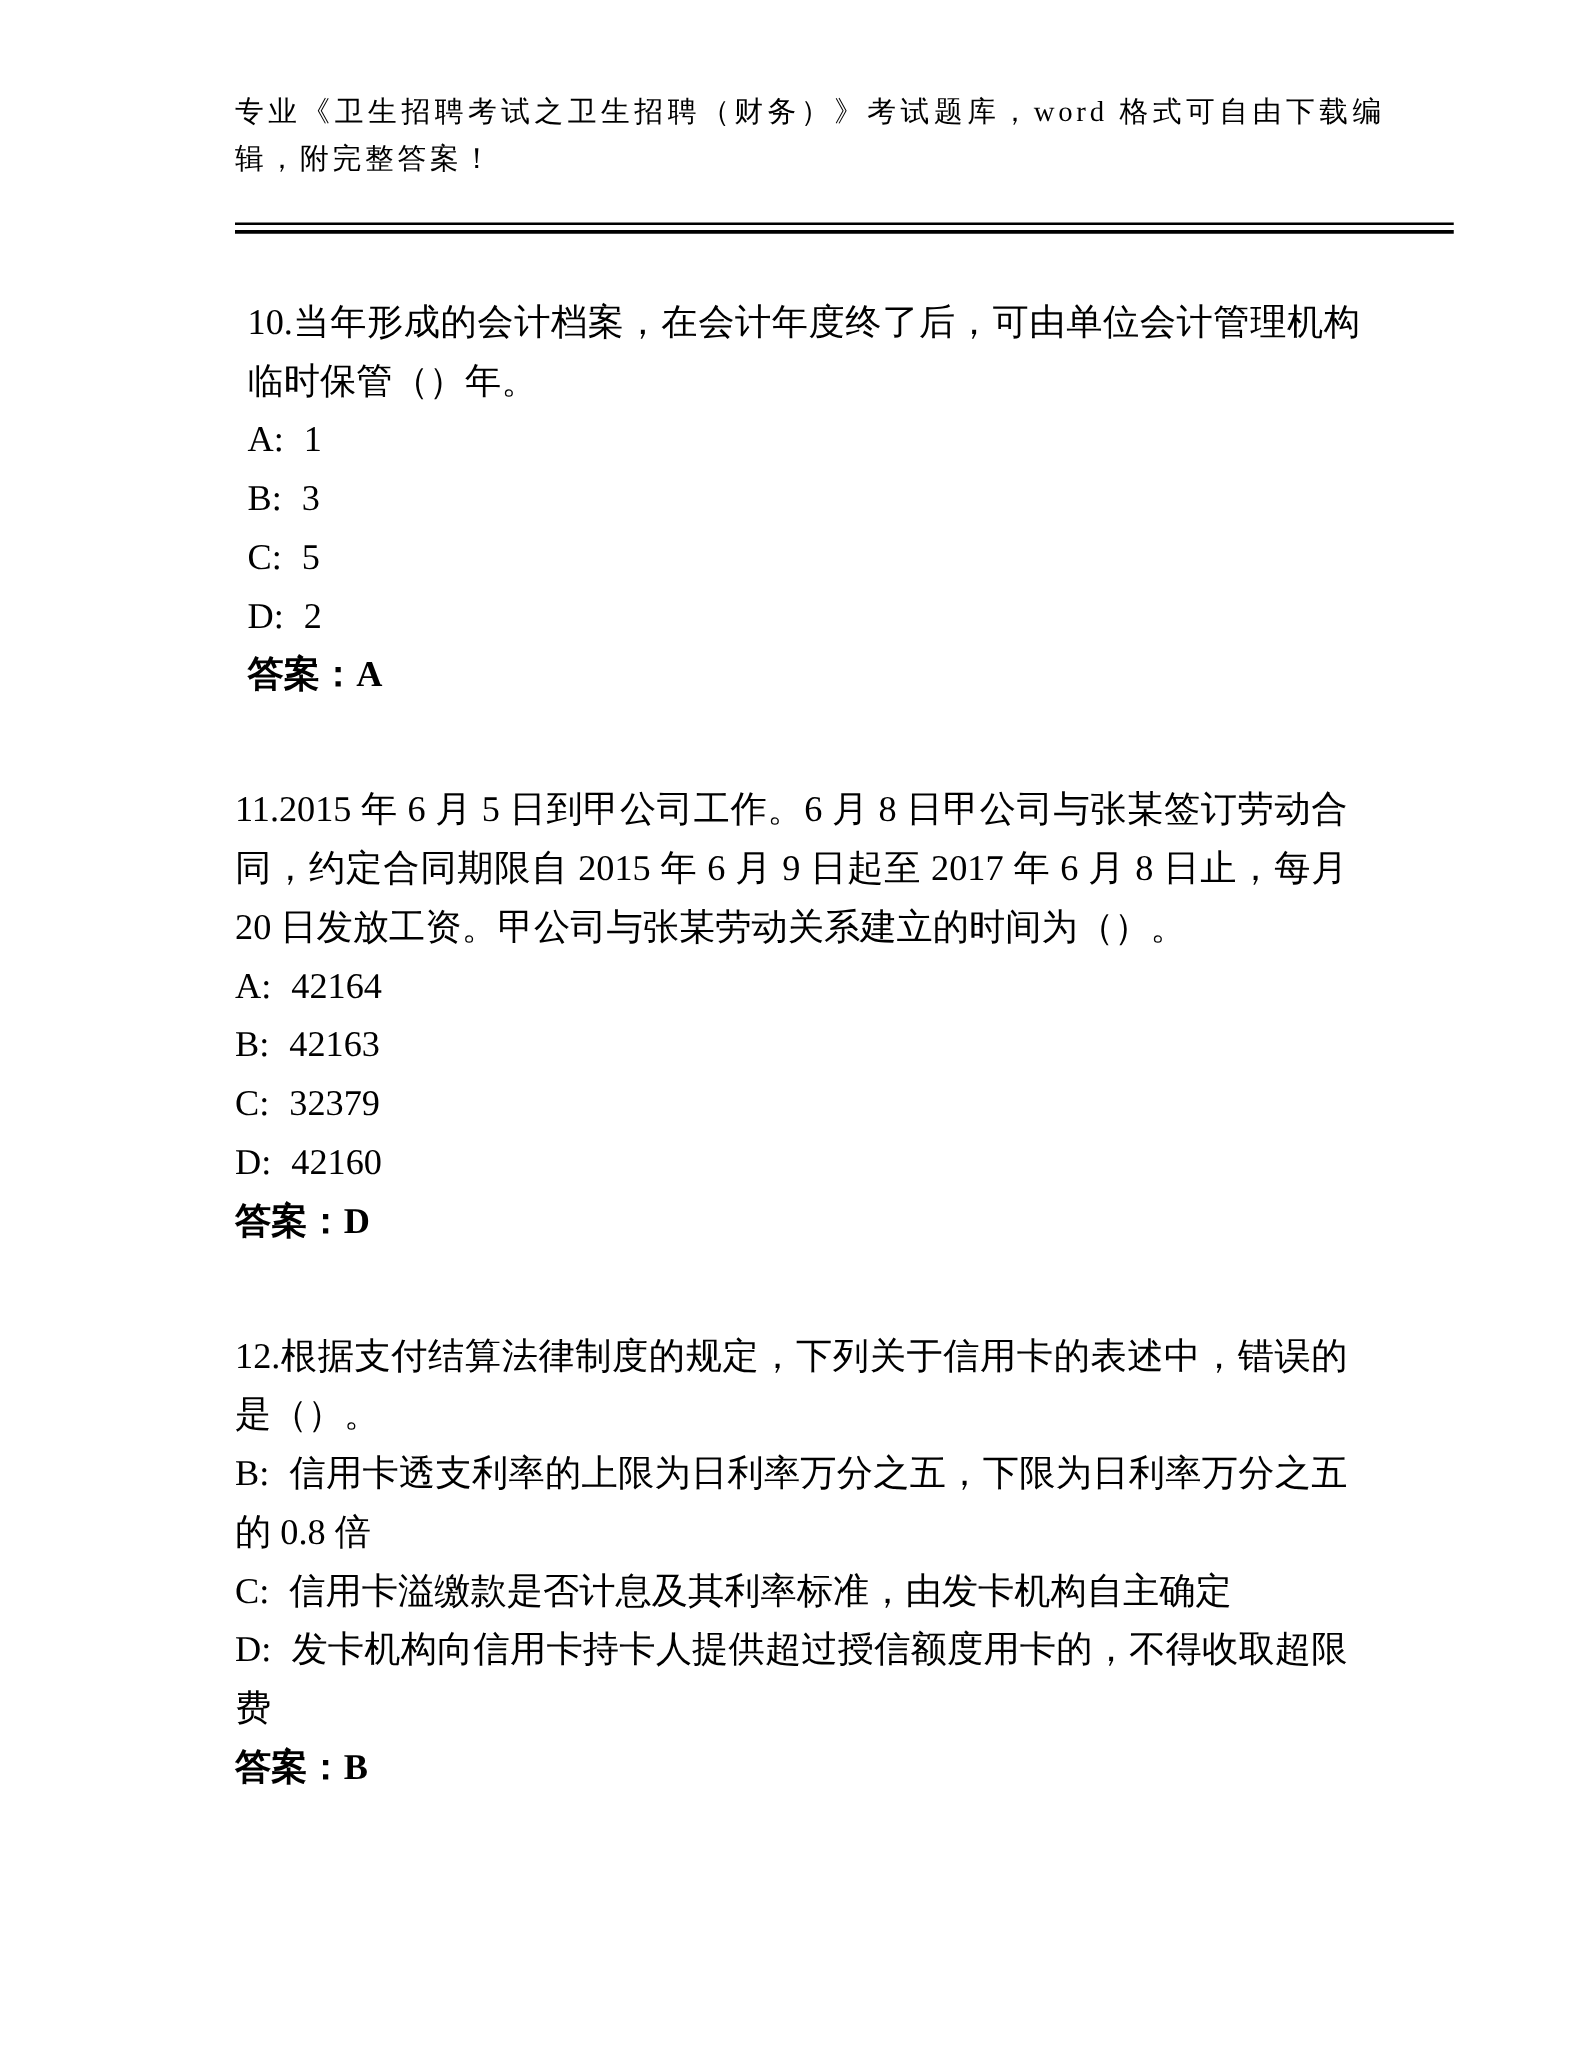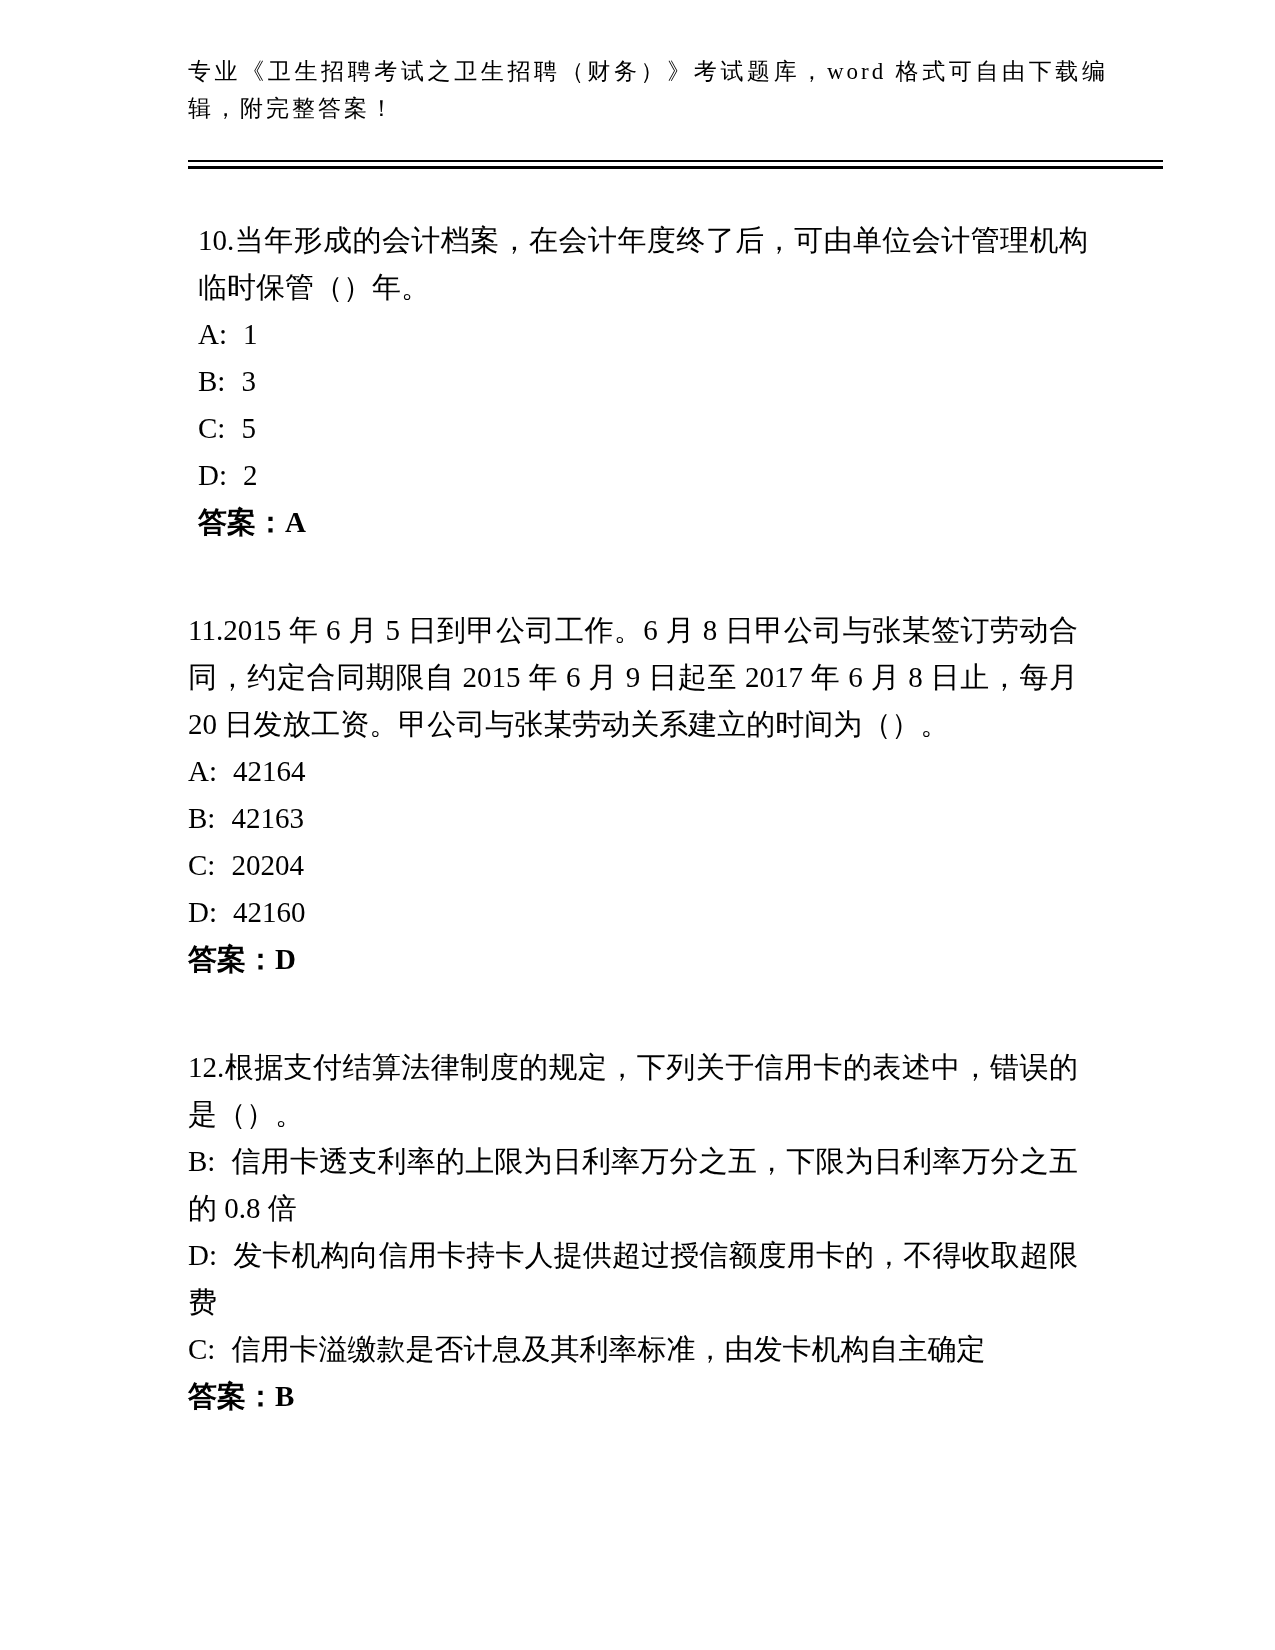--- a/index.html
+++ b/index.html
@@ -8,21 +8,21 @@
     background: #ffffff;
   }
   body {
     width: 1275px;
     height: 1650px;
     color: #000000;
     font-family: "Liberation Serif", "DejaVu Serif", serif;
     overflow: hidden;
   }
   .page {
-    padding-top: 53px;
+    padding-top: 71px;
     padding-left: 188px;
     box-sizing: border-box;
     width: 1275px;
     height: 1650px;
   }
   .doc-header {
     width: 920px;
     font-size: 23px;
     line-height: 37px;
     letter-spacing: 3px;
@@ -80,26 +80,26 @@
     <p class="option"><span>B:</span><span class="opt-text">3</span></p>
     <p class="option"><span>C:</span><span class="opt-text">5</span></p>
     <p class="option"><span>D:</span><span class="opt-text">2</span></p>
     <p class="answer">答案：A</p>
   </section>
 
   <section class="question next">
     <p class="stem">11.2015 年 6 月 5 日到甲公司工作。6 月 8 日甲公司与张某签订劳动合同，约定合同期限自 2015 年 6 月 9 日起至 2017 年 6 月 8 日止，每月 20 日发放工资。甲公司与张某劳动关系建立的时间为（）。</p>
     <p class="option"><span>A:</span><span class="opt-text">42164</span></p>
     <p class="option"><span>B:</span><span class="opt-text">42163</span></p>
-    <p class="option"><span>C:</span><span class="opt-text">20204</span></p>
+    <p class="option"><span>C:</span><span class="opt-text">32379</span></p>
     <p class="option"><span>D:</span><span class="opt-text">42160</span></p>
     <p class="answer">答案：D</p>
   </section>
 
   <section class="question next">
     <p class="stem">12.根据支付结算法律制度的规定，下列关于信用卡的表述中，错误的是（）。</p>
     <p class="option"><span>B:</span><span class="opt-text">信用卡透支利率的上限为日利率万分之五，下限为日利率万分之五的 0.8 倍</span></p>
+    <p class="option"><span>C:</span><span class="opt-text">信用卡溢缴款是否计息及其利率标准，由发卡机构自主确定</span></p>
     <p class="option"><span>D:</span><span class="opt-text">发卡机构向信用卡持卡人提供超过授信额度用卡的，不得收取超限费</span></p>
-    <p class="option"><span>C:</span><span class="opt-text">信用卡溢缴款是否计息及其利率标准，由发卡机构自主确定</span></p>
     <p class="answer">答案：B</p>
   </section>
 
 </div>
 
 </body></html>

